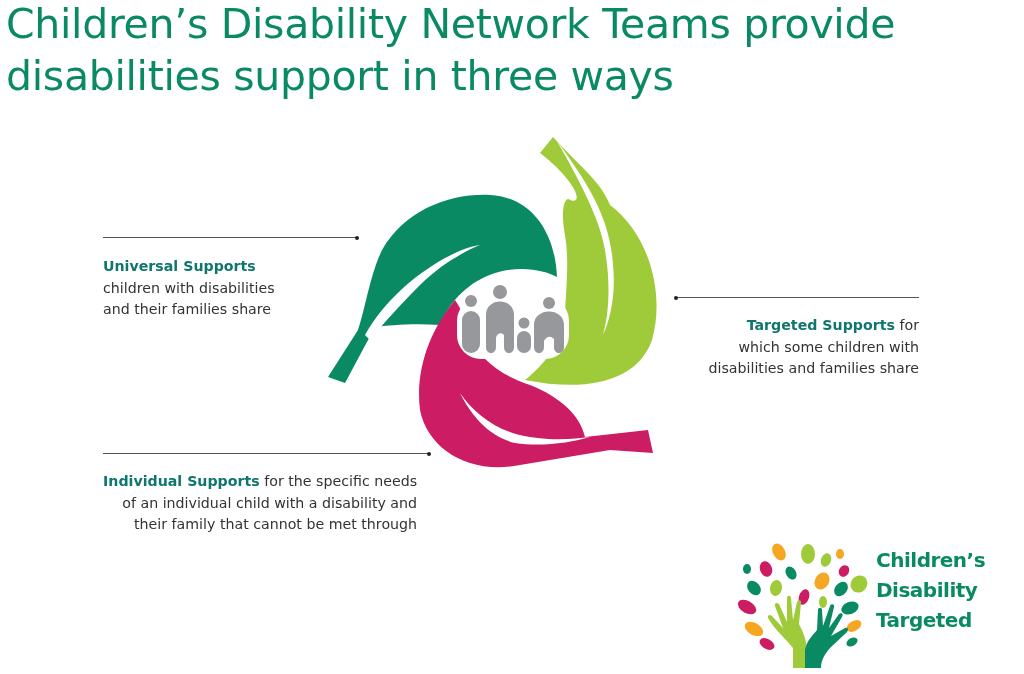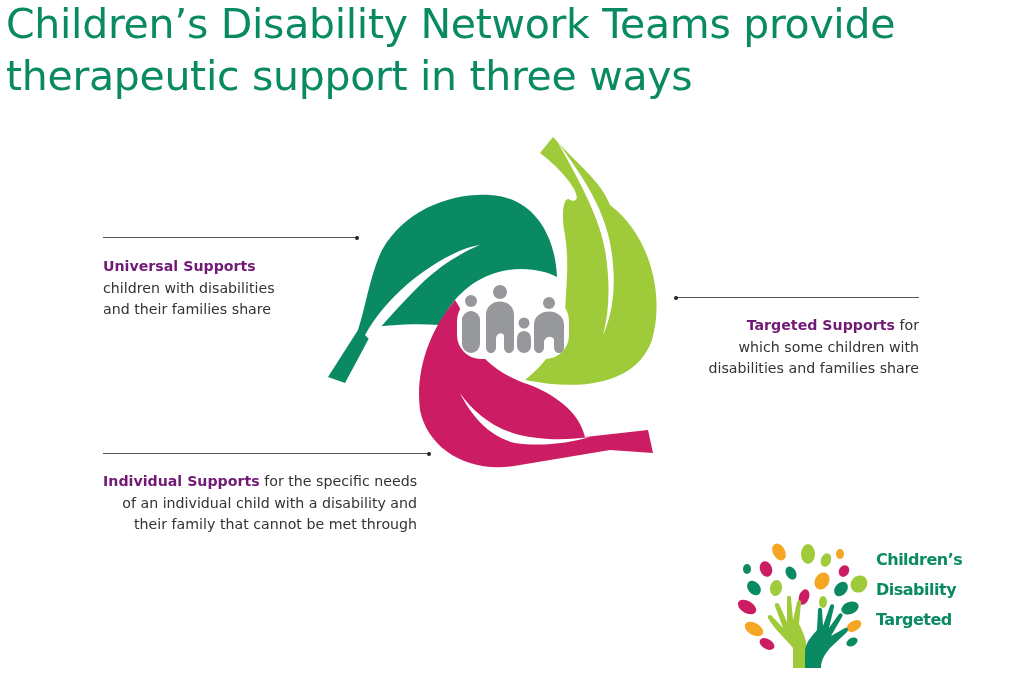--- a/index.html
+++ b/index.html
@@ -11,37 +11,37 @@
   }
   .title span { display: block; }
   .rule { position: absolute; height: 1px; background: #555; }
   .rule::after { content: ""; position: absolute; width: 4px; height: 4px; border-radius: 50%; background: #222; top: -1.5px; }
   .rule.dot-right::after { right: -2px; }
   .rule.dot-left::after { left: -2px; }
   .desc {
     position: absolute; font-family: "DejaVu Sans", sans-serif;
     font-size: 14.2px; line-height: 21.5px; color: #333;
   }
-  .desc .lead { color: #701a75; font-weight: bold; }
+  .desc .lead { color: #0f766e; font-weight: bold; }
   .desc.right { text-align: right; margin-left: 24px; }
   .diagram { position: absolute; left: 320px; top: 125px; width: 360px; height: 380px; }
   .logo { position: absolute; left: 735px; top: 540px; width: 145px; height: 130px; }
   .logo-text {
     position: absolute; left: 876px; top: 545px;
     font-family: "DejaVu Sans", sans-serif; font-weight: bold;
-    font-size: 16px; line-height: 30px; color: #0a8a63; letter-spacing: -0.5px;
+    font-size: 20px; line-height: 30px; color: #0a8a63; letter-spacing: -0.5px;
   }
   .logo-text span { display: block; }
 </style>
 </head>
 <body>
 
 <h1 class="title">
   <span>Children’s Disability Network Teams provide</span>
-  <span>therapeutic support in three ways</span>
+  <span>disabilities support in three ways</span>
 </h1>
 
 <div class="rule dot-right" style="left:103px; top:237px; width:254px;"></div>
 <div class="desc" style="left:103px; top:256px;">
   <div class="lead">Universal Supports</div>
   <div>children with disabilities</div>
   <div>and their families share</div>
 </div>
 
 <div class="rule dot-left" style="left:676px; top:297px; width:243px;"></div>

